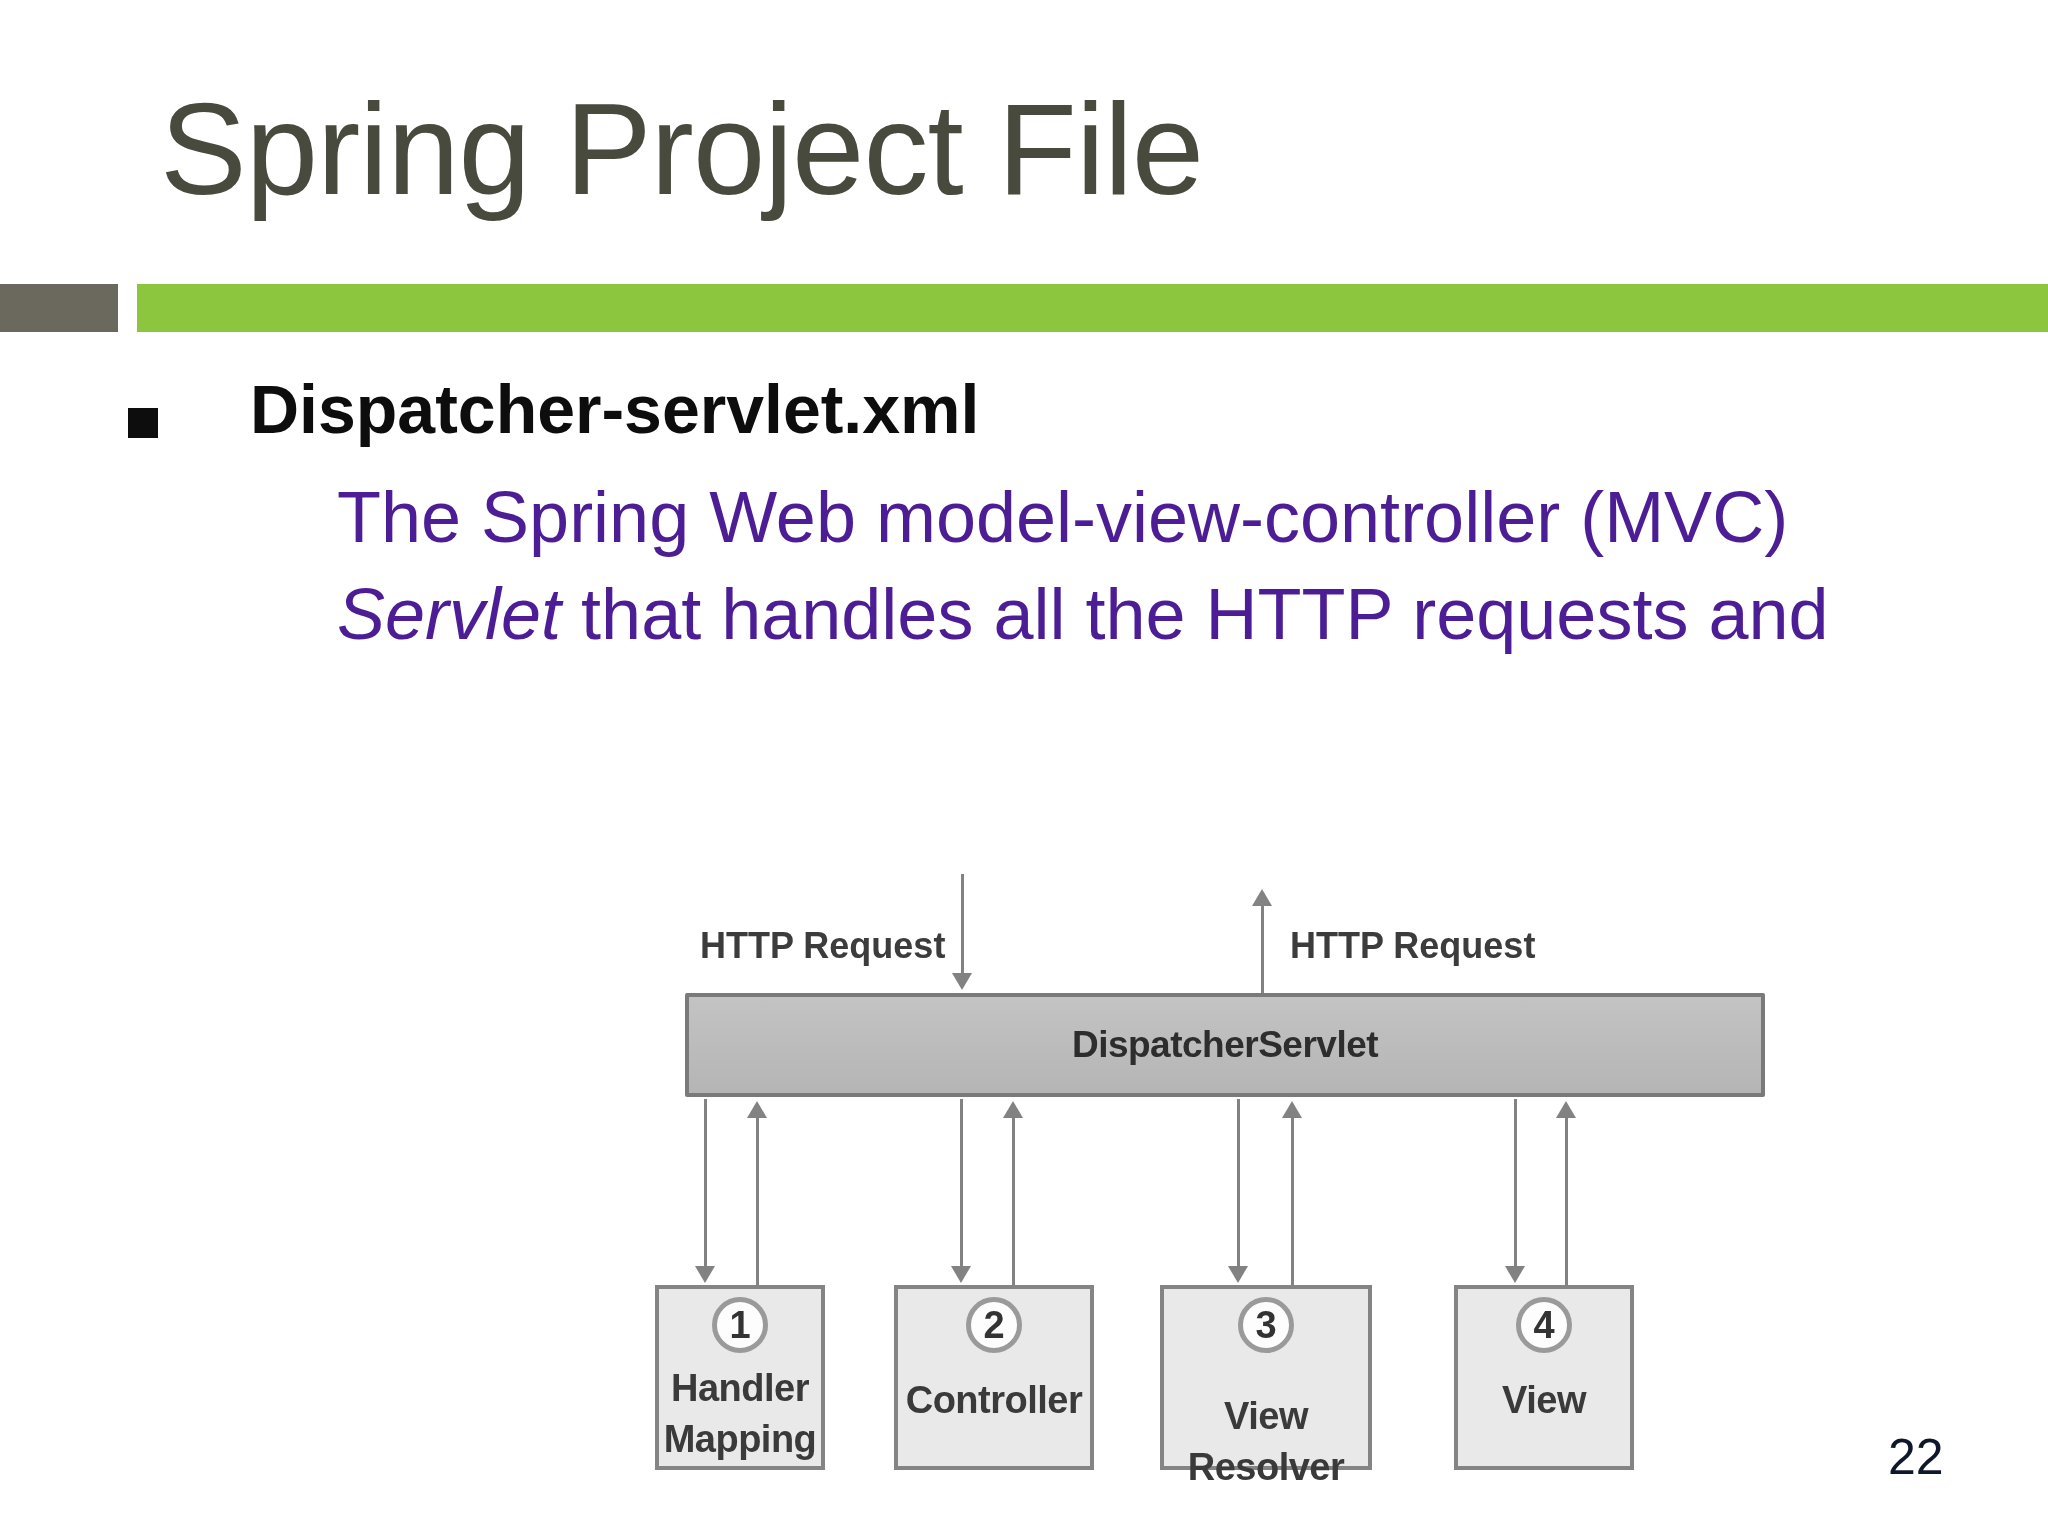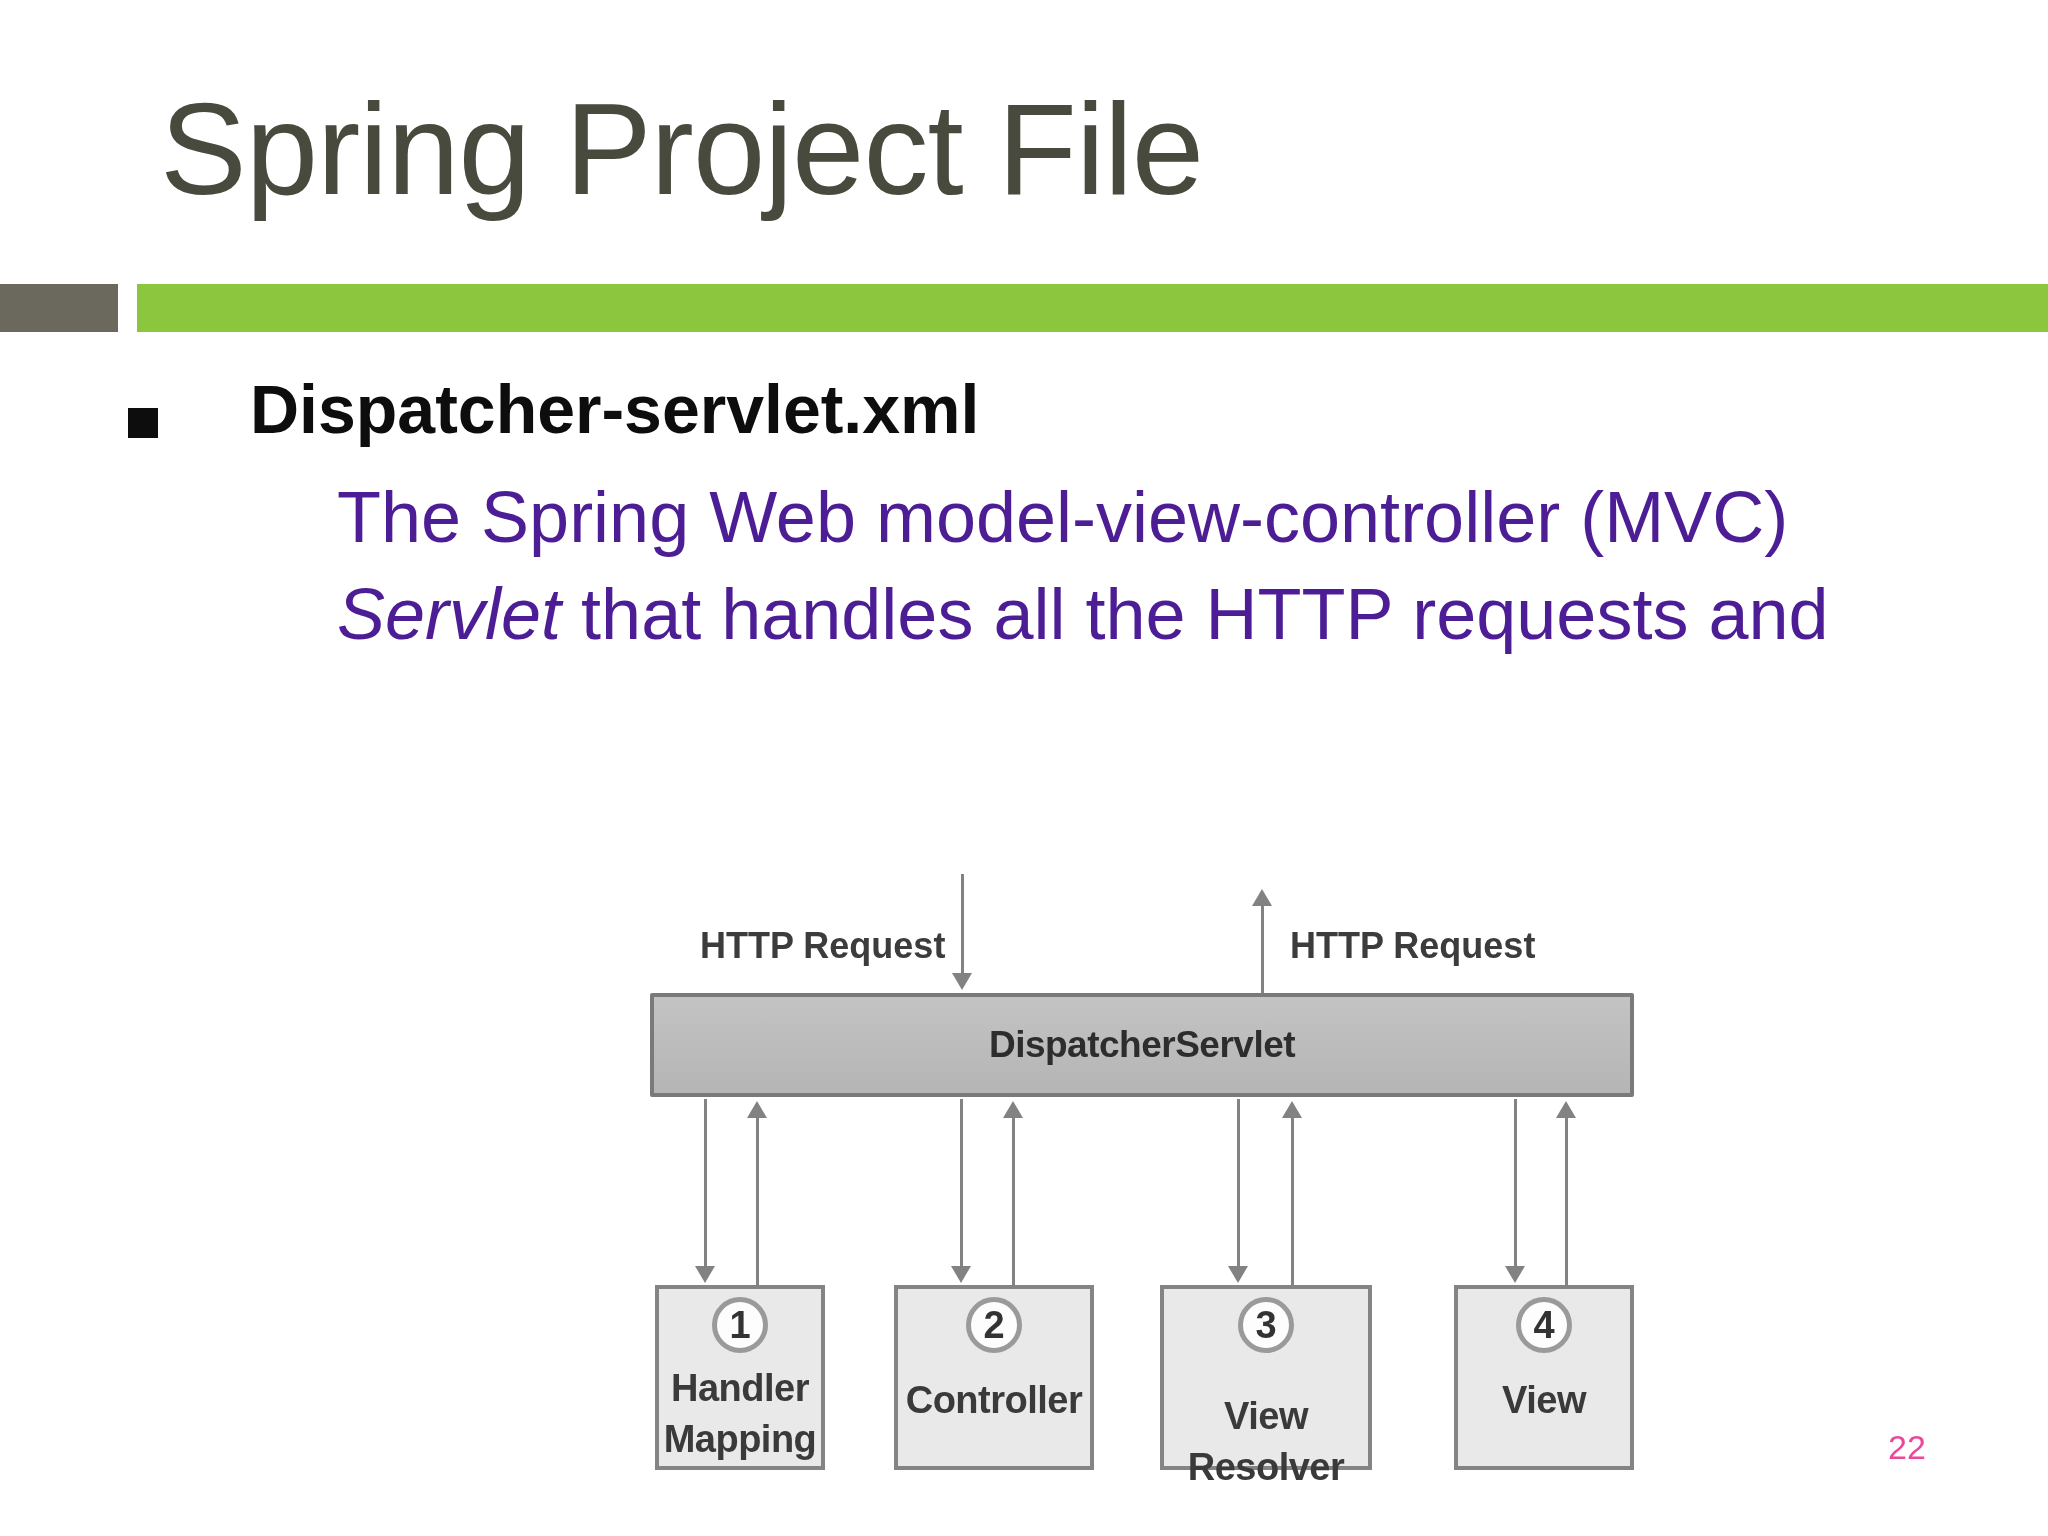--- a/index.html
+++ b/index.html
@@ -26,21 +26,21 @@
     position:absolute;left:337px;top:469px;
     font-size:72px;line-height:97px;color:#4c1d95;
   }
   .bullet-body .bline{white-space:nowrap;}
   .bullet-body .it{font-style:italic;}
   
   .diag-label{
     position:absolute;font-size:36px;font-weight:600;color:#3c3c3c;white-space:nowrap;
   }
   .servlet-bar{
-    position:absolute;left:650px;top:993px;width:984px;height:104px;
+    position:absolute;left:685px;top:993px;width:1080px;height:104px;
     box-sizing:border-box;border:4px solid #7a7a7a;border-radius:2px;
     background:linear-gradient(#c3c3c3,#b5b5b5);
     display:flex;align-items:center;justify-content:center;
   }
   .servlet-bar-label{font-size:37px;font-weight:600;color:#2d2d2d;letter-spacing:-0.5px;}
   .arrow-line{position:absolute;width:3px;background:#828282;}
   .ah-down{position:absolute;width:0;height:0;
     border-left:10px solid transparent;border-right:10px solid transparent;
     border-top:17px solid #828282;}
   .ah-up{position:absolute;width:0;height:0;
@@ -56,21 +56,21 @@
     border:5px solid #9a9a9a;border-radius:50%;background:#fdfdfd;
     display:flex;align-items:center;justify-content:center;
     font-size:38px;font-weight:600;color:#333333;flex:none;
   }
   .comp-label{
     margin-top:10px;font-size:38px;font-weight:bold;color:#3a3a3a;
     letter-spacing:-0.5px;text-align:center;line-height:1.35;
   }
   .comp-label div:empty{display:none;}
   
-  .page-number{position:absolute;left:1888px;top:1428px;font-size:34px;color:#ec4899;}
+  .page-number{position:absolute;left:1888px;top:1428px;font-size:50px;color:#0f172a;}
 </style>
 </head>
 <body>
 
 <div class="slide-title">Spring Project File</div>
 
 <div class="band-gray"></div>
 <div class="band-green"></div>
 
 <div class="bullet-square"></div>

